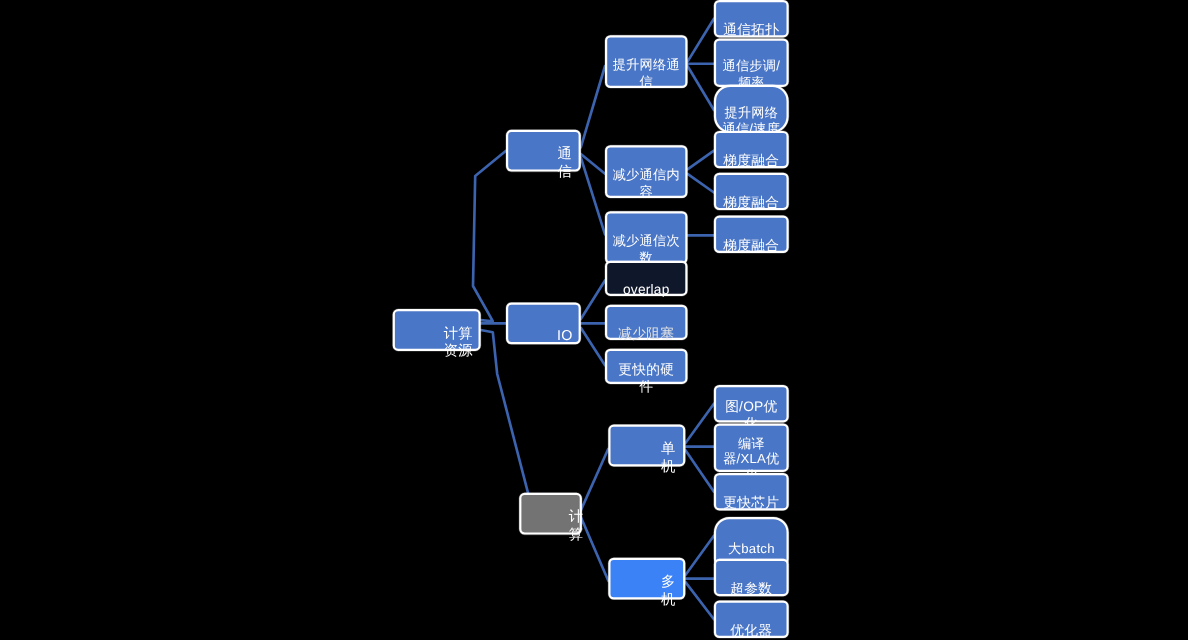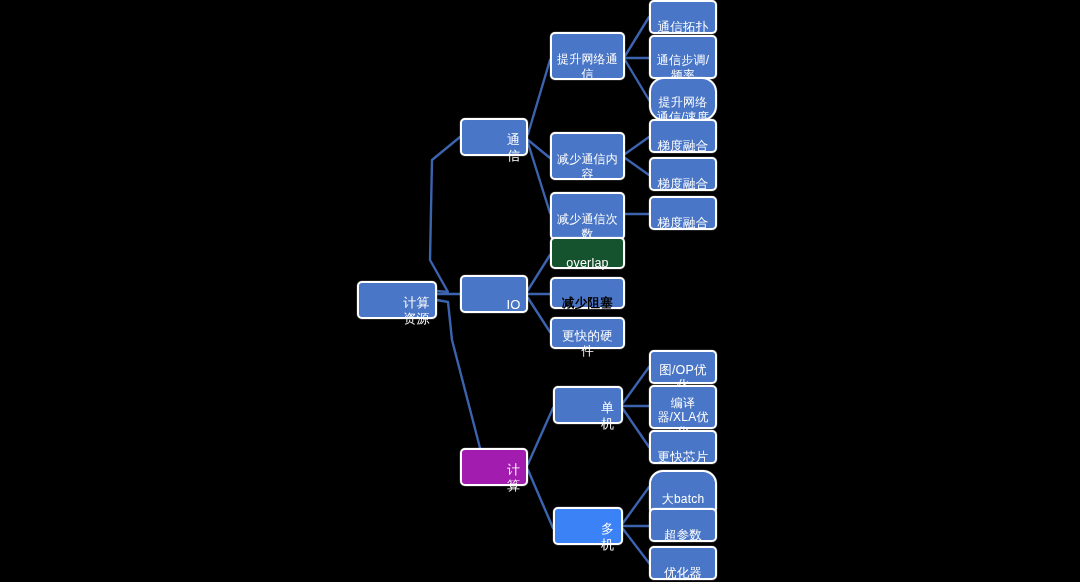--- a/index.html
+++ b/index.html
@@ -83,36 +83,36 @@
   <div id="node-layer">
       <div class="node fs13" style="left: 357px; top: 281px; width: 80px; height: 38px; background: rgb(74, 118, 199); border-color: rgb(255, 255, 255); color: rgb(255, 255, 255);">
         <span>计算资源</span>
       </div>
       <div class="node fs13" style="left: 460px; top: 118px; width: 68px; height: 38px; background: rgb(74, 118, 199); border-color: rgb(255, 255, 255); color: rgb(255, 255, 255);">
         <span>通信</span>
       </div>
       <div class="node fs13" style="left: 460px; top: 275px; width: 68px; height: 38px; background: rgb(74, 118, 199); border-color: rgb(255, 255, 255); color: rgb(255, 255, 255);">
         <span>IO</span>
       </div>
-      <div class="node fs13" style="left: 460px; top: 448px; width: 68px; height: 38px; background: #a21caf; border-color: rgb(255, 255, 255); color: rgb(255, 255, 255);">
+      <div class="node fs13" style="left: 472px; top: 448px; width: 57px; height: 38px; background: #737373; border-color: rgb(255, 255, 255); color: rgb(255, 255, 255);">
         <span>计算</span>
       </div>
       <div class="node fs115" style="left: 550px; top: 32px; width: 75px; height: 48px; background: rgb(74, 118, 199); border-color: rgb(255, 255, 255); color: rgb(255, 255, 255);">
         <span>提升网络通信</span>
       </div>
       <div class="node fs115" style="left: 550px; top: 132px; width: 75px; height: 48px; background: rgb(74, 118, 199); border-color: rgb(255, 255, 255); color: rgb(255, 255, 255);">
         <span>减少通信内容</span>
       </div>
       <div class="node fs115" style="left: 550px; top: 192px; width: 75px; height: 48px; background: rgb(74, 118, 199); border-color: rgb(255, 255, 255); color: rgb(255, 255, 255);">
         <span>减少通信次数</span>
       </div>
-      <div class="node fs12" style="left: 550px; top: 237px; width: 75px; height: 32px; background: #14532d; border-color: rgb(255, 255, 255); color: rgb(255, 255, 255);">
+      <div class="node fs12" style="left: 550px; top: 237px; width: 75px; height: 32px; background: #0f172a; border-color: rgb(255, 255, 255); color: rgb(255, 255, 255);">
         <span>overlap</span>
       </div>
-      <div class="node fs12" style="left: 550px; top: 277px; width: 75px; height: 32px; background: rgb(74, 118, 199); border-color: rgb(255, 255, 255); color: #000000; font-weight: bold;">
+      <div class="node fs12" style="left: 550px; top: 277px; width: 75px; height: 32px; background: rgb(74, 118, 199); border-color: rgb(255, 255, 255); color: #e5e5e5;">
         <span>减少阻塞</span>
       </div>
       <div class="node fs12" style="left: 550px; top: 317px; width: 75px; height: 32px; background: rgb(74, 118, 199); border-color: rgb(255, 255, 255); color: rgb(255, 255, 255);">
         <span>更快的硬件</span>
       </div>
       <div class="node fs13" style="left: 553px; top: 386px; width: 70px; height: 38px; background: rgb(74, 118, 199); border-color: rgb(255, 255, 255); color: rgb(255, 255, 255);">
         <span>单机</span>
       </div>
       <div class="node fs13" style="left: 553px; top: 507px; width: 70px; height: 38px; background: #3b82f6; border-color: rgb(255, 255, 255); color: rgb(255, 255, 255);">
         <span>多机</span>

